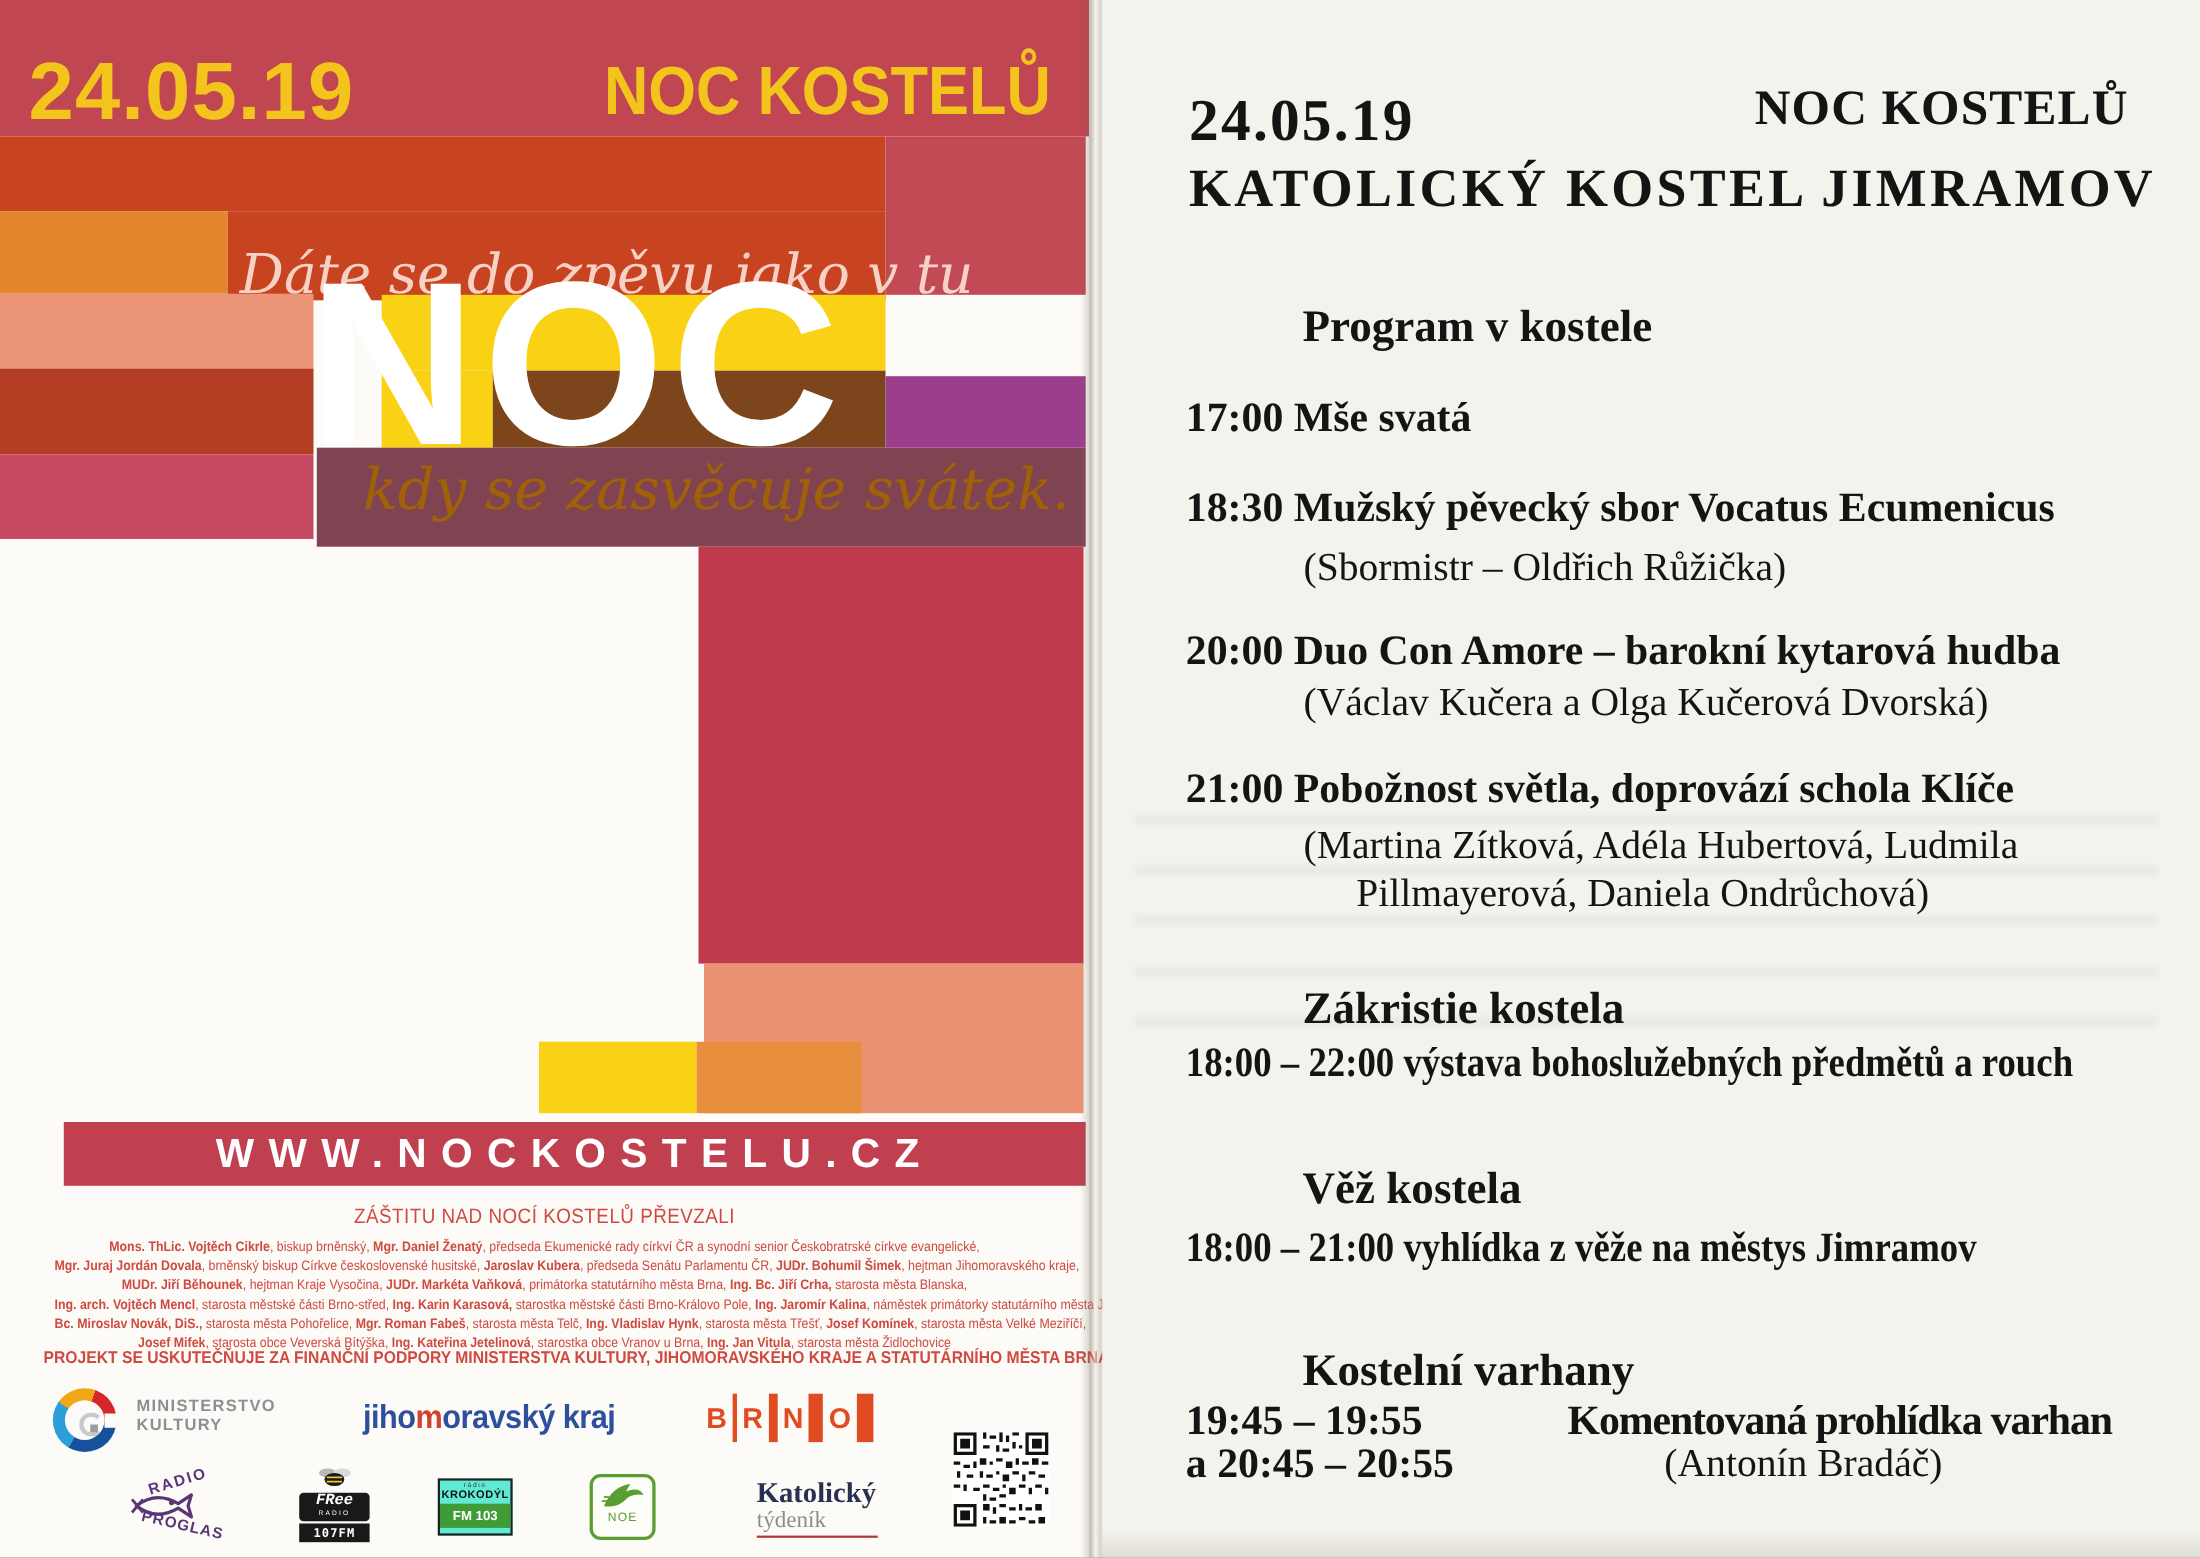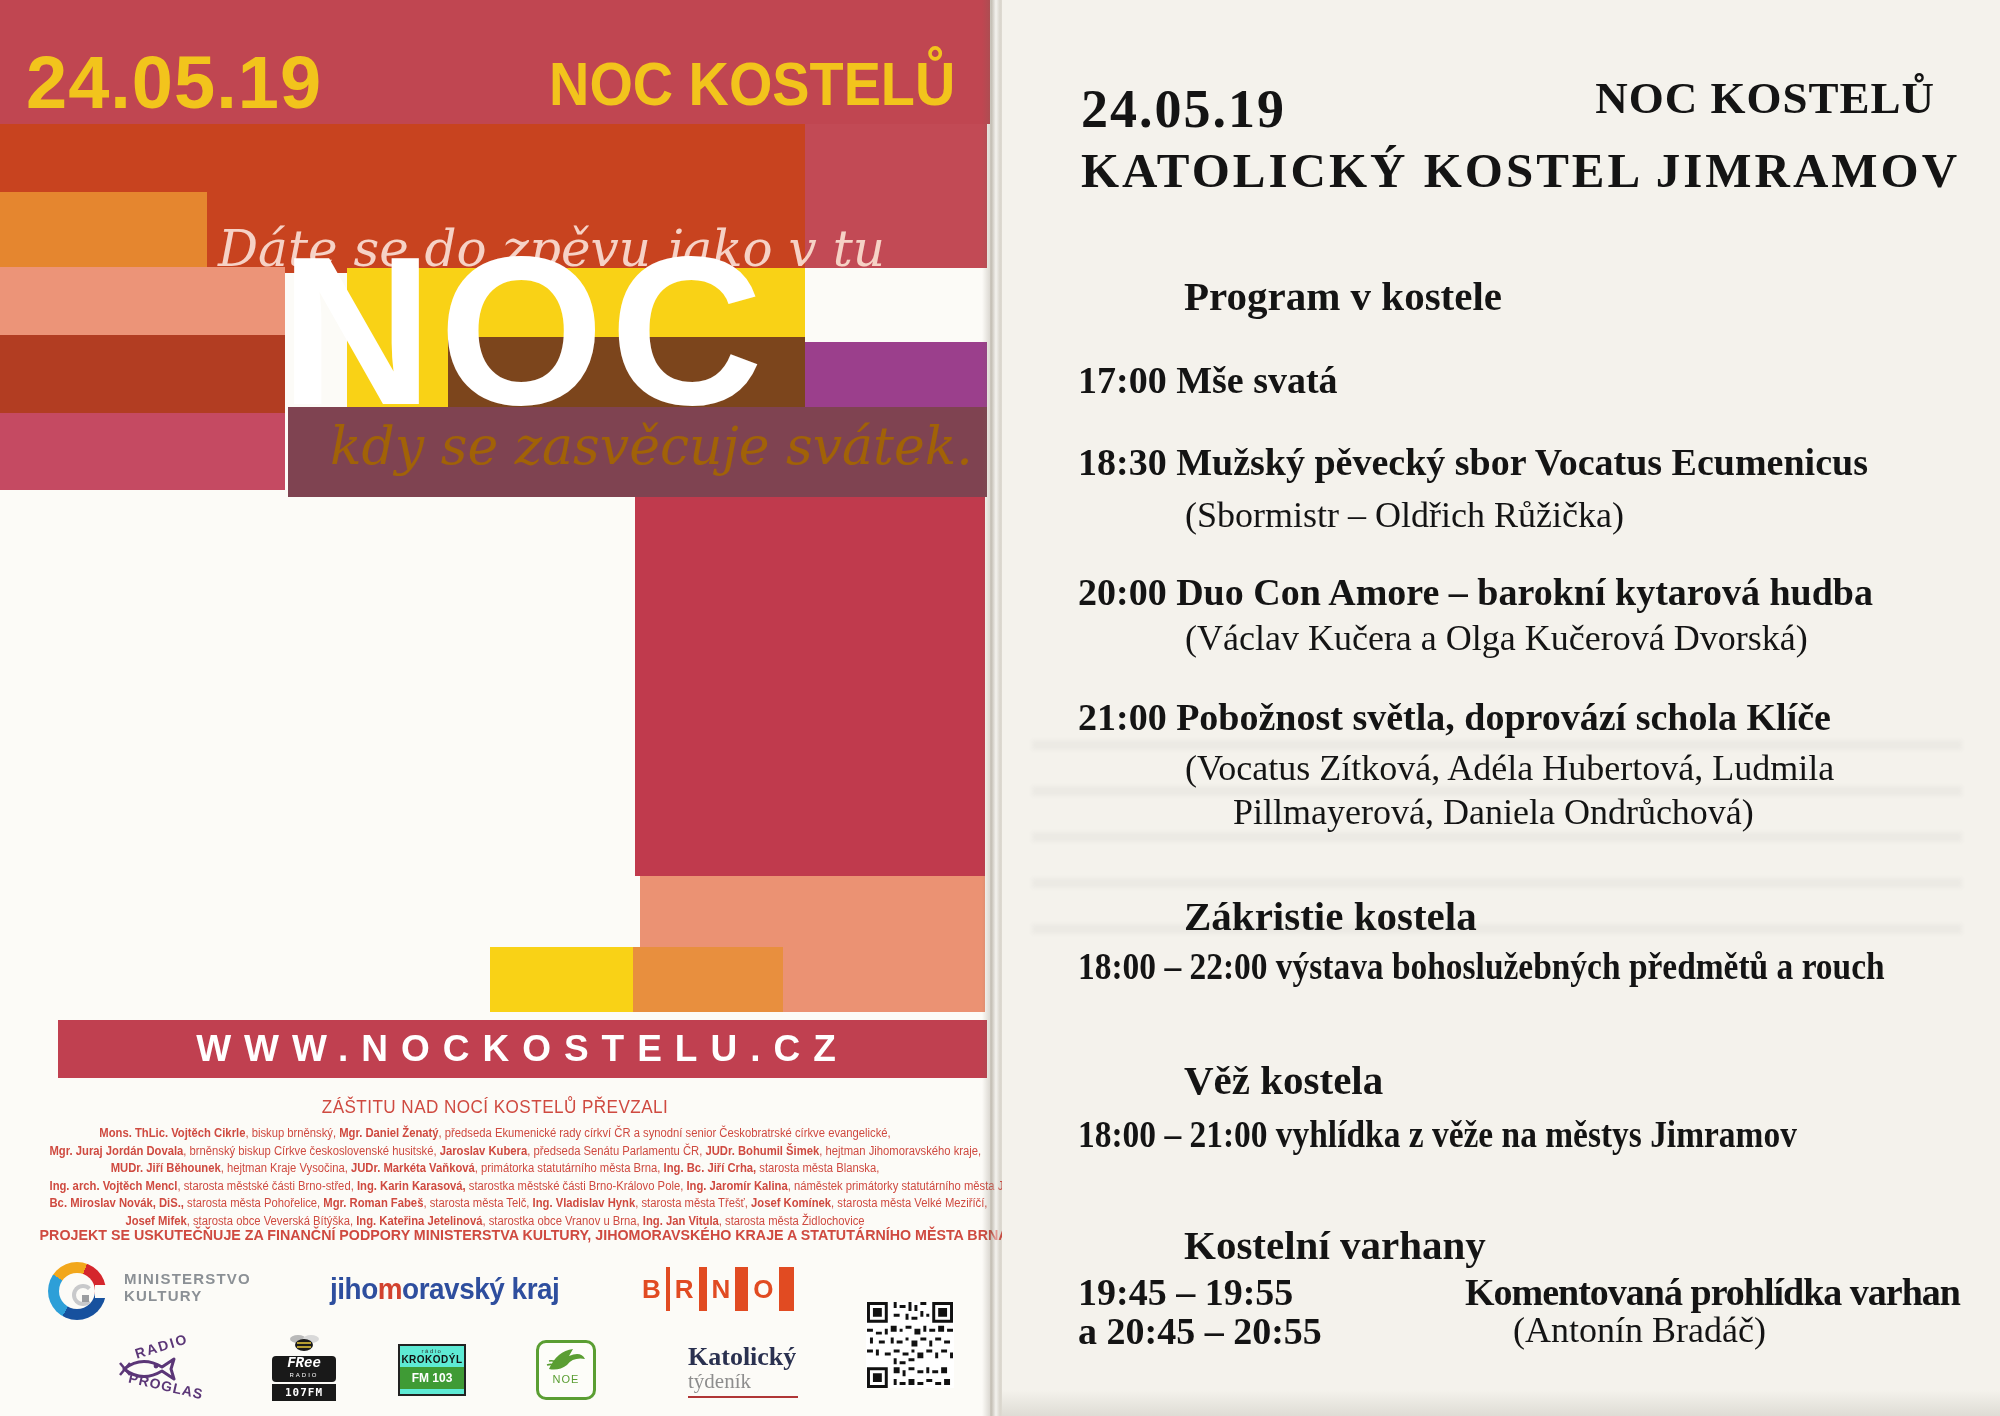--- a/index.html
+++ b/index.html
@@ -124,21 +124,21 @@
   .rn-3{left:183px;top:617px;}
   .ri-4{left:76px;top:695px;}
   .rn-4a{left:183px;top:747px;}
   .rn-4b{left:183px;top:791px;margin-left:48px;}
   .rh-zak{left:182px;top:892px;}
   .rl-zak{left:76px;top:944px;}
   .rh-vez{left:182px;top:1056px;}
   .rl-vez{left:76px;top:1112px;}
   .rh-var{left:182px;top:1221px;}
   .rv-1l{left:76px;top:1270px;}
-  .rv-1r{left:423px;top:1270px;letter-spacing:-1px;margin-left:40px;}
+  .rv-1r{left:423px;top:1270px;letter-spacing:-1px;}
   .rv-2l{left:76px;top:1309px;}
   .rv-2r{left:511px;top:1309px;}
 </style>
 </head>
 <body>
 
 <div id="scan">
 
   <div id="page-left" class="abs">
     <div class="pb b-top"></div>
@@ -280,21 +280,21 @@
 
     <div class="abs r-item ri-1">17:00 Mše svatá</div>
 
     <div class="abs r-item ri-2">18:30 Mužský pěvecký sbor Vocatus Ecumenicus</div>
     <div class="abs r-note rn-2">(Sbormistr – Oldřich Růžička)</div>
 
     <div class="abs r-item ri-3">20:00 Duo Con Amore – barokní kytarová hudba</div>
     <div class="abs r-note rn-3">(Václav Kučera a Olga Kučerová Dvorská)</div>
 
     <div class="abs r-item ri-4">21:00 Pobožnost světla, doprovází schola Klíče</div>
-    <div class="abs r-note rn-4a">(Vocatus Zítková, Adéla Hubertová, Ludmila</div>
+    <div class="abs r-note rn-4a">(Martina Zítková, Adéla Hubertová, Ludmila</div>
     <div class="abs r-note rn-4b">Pillmayerová, Daniela Ondrůchová)</div>
 
     <div class="abs r-h rh-zak">Zákristie kostela</div>
     <div class="abs r-item cond rl-zak">18:00 – 22:00 výstava bohoslužebných předmětů a rouch</div>
 
     <div class="abs r-h rh-vez">Věž kostela</div>
     <div class="abs r-item cond rl-vez">18:00 – 21:00 vyhlídka z věže na městys Jimramov</div>
 
     <div class="abs r-h rh-var">Kostelní varhany</div>
     <div class="abs r-item rv-1l">19:45 – 19:55</div>

